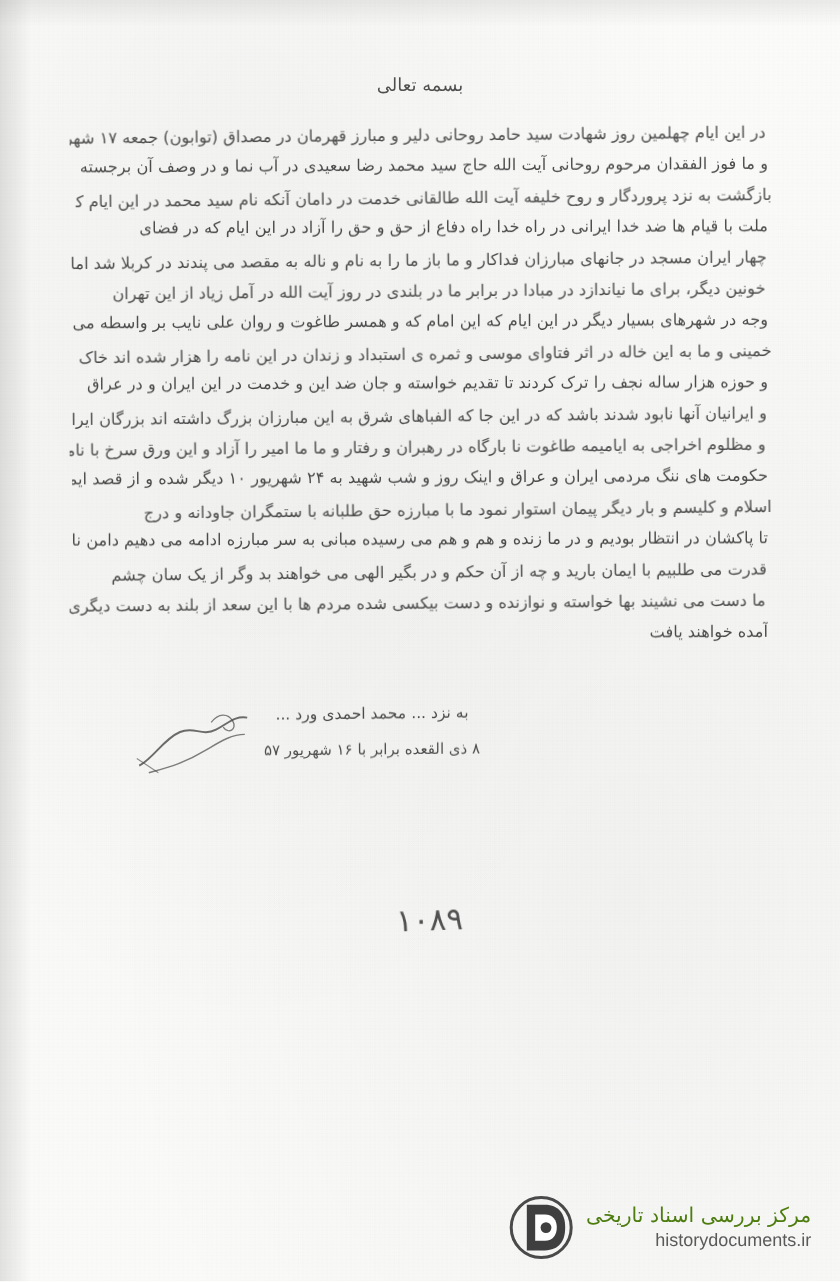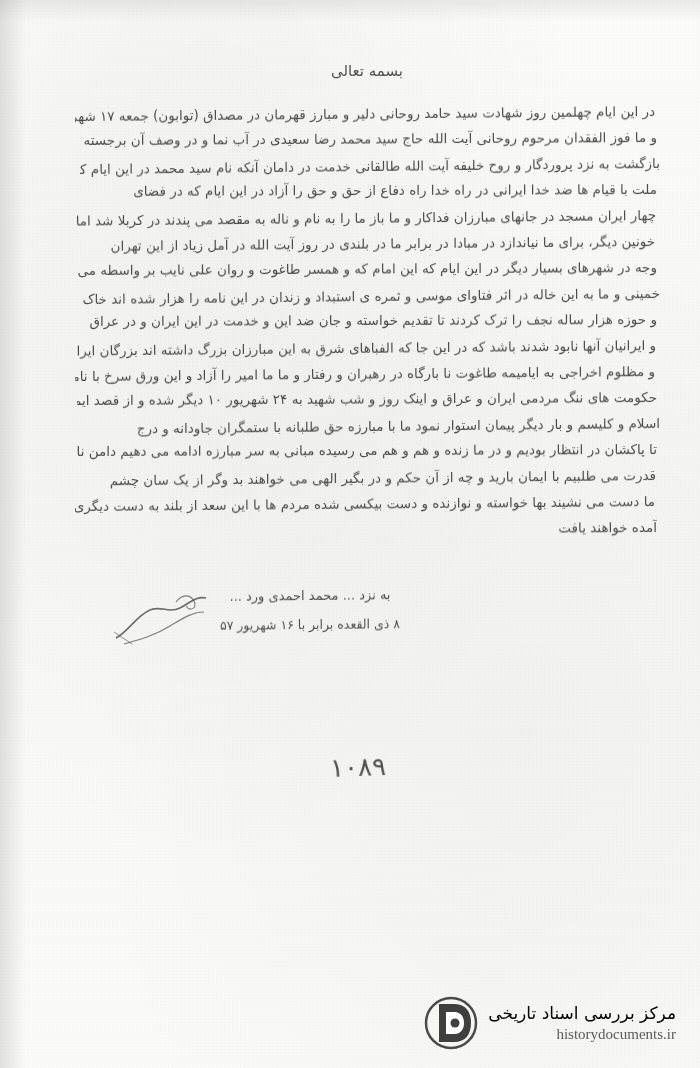--- a/index.html
+++ b/index.html
@@ -51,21 +51,20 @@
     width: 700px; height: 22px;
     background: linear-gradient(180deg, rgba(0,0,0,0.07), rgba(0,0,0,0));
   }
 
   
   .doc-body {
     position: absolute;
     left: 60px;
     top: 62px;
     width: 580px;
-    margin-left: 17px;
   }
   .basmala {
     text-align: center;
     font-family: "DejaVu Sans", sans-serif;
     font-size: 15px;
     color: #2b2b2b;
     letter-spacing: 1px;
     opacity: .82;
     margin-bottom: 18px;
     filter: blur(0.35px);
@@ -146,26 +145,26 @@
     gap: 10px;
     direction: rtl;
   }
   .wm-text {
     text-align: left;
     direction: rtl;
   }
   .wm-title {
     font-family: "DejaVu Sans", sans-serif;
     font-size: 17px;
-    color: #000000;
+    color: #4d7c0f;
     line-height: 22px;
     white-space: nowrap;
   }
   .wm-url {
-    font-family: Liberation Serif, serif;
+    font-family: Liberation Sans, sans-serif;
     font-size: 15px;
     color: #5a5a5a;
     direction: ltr;
     text-align: right;
     line-height: 20px;
     white-space: nowrap;
   }
   .wm-logo {
     width: 54px;
     height: 54px;

